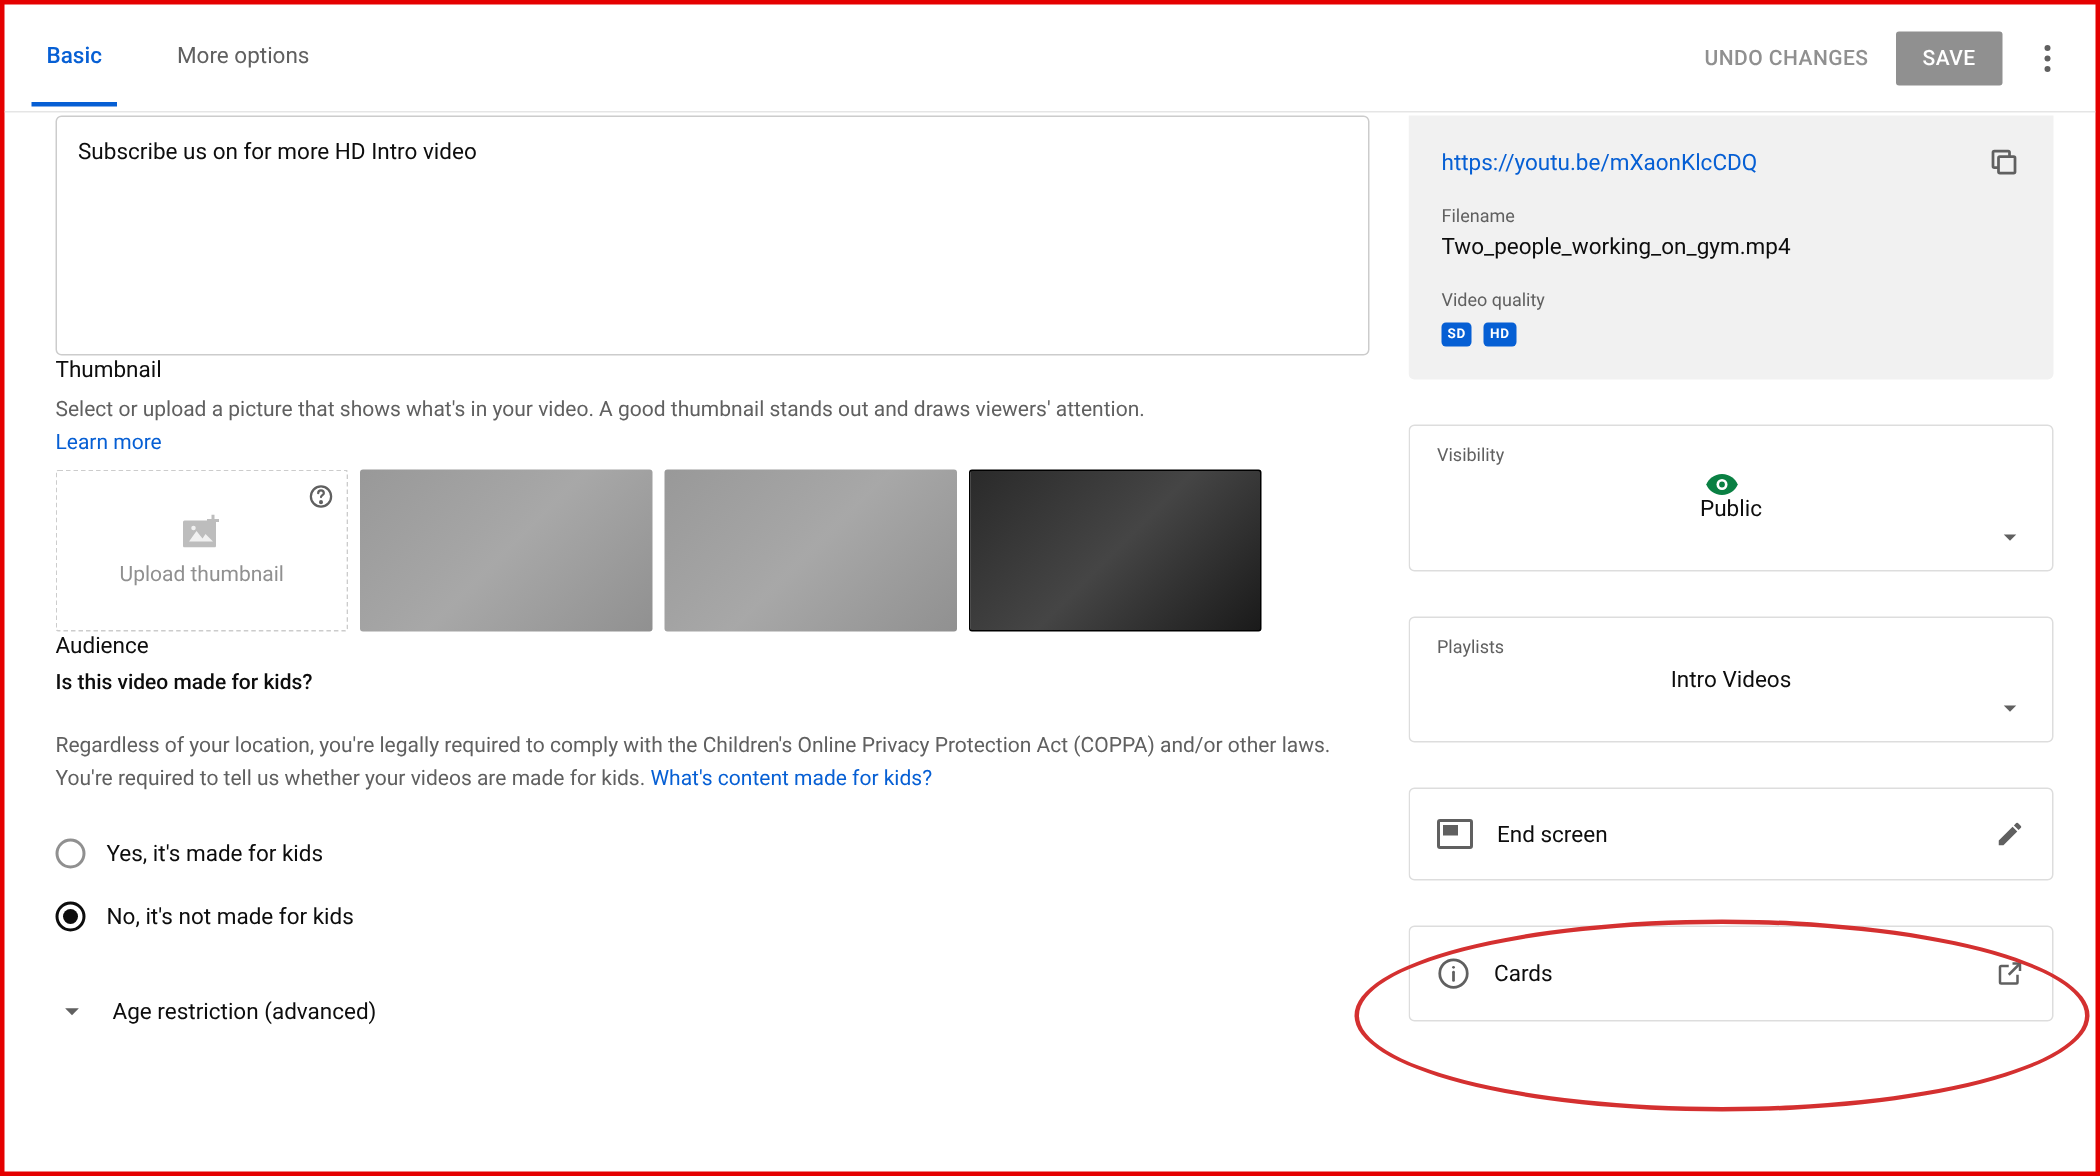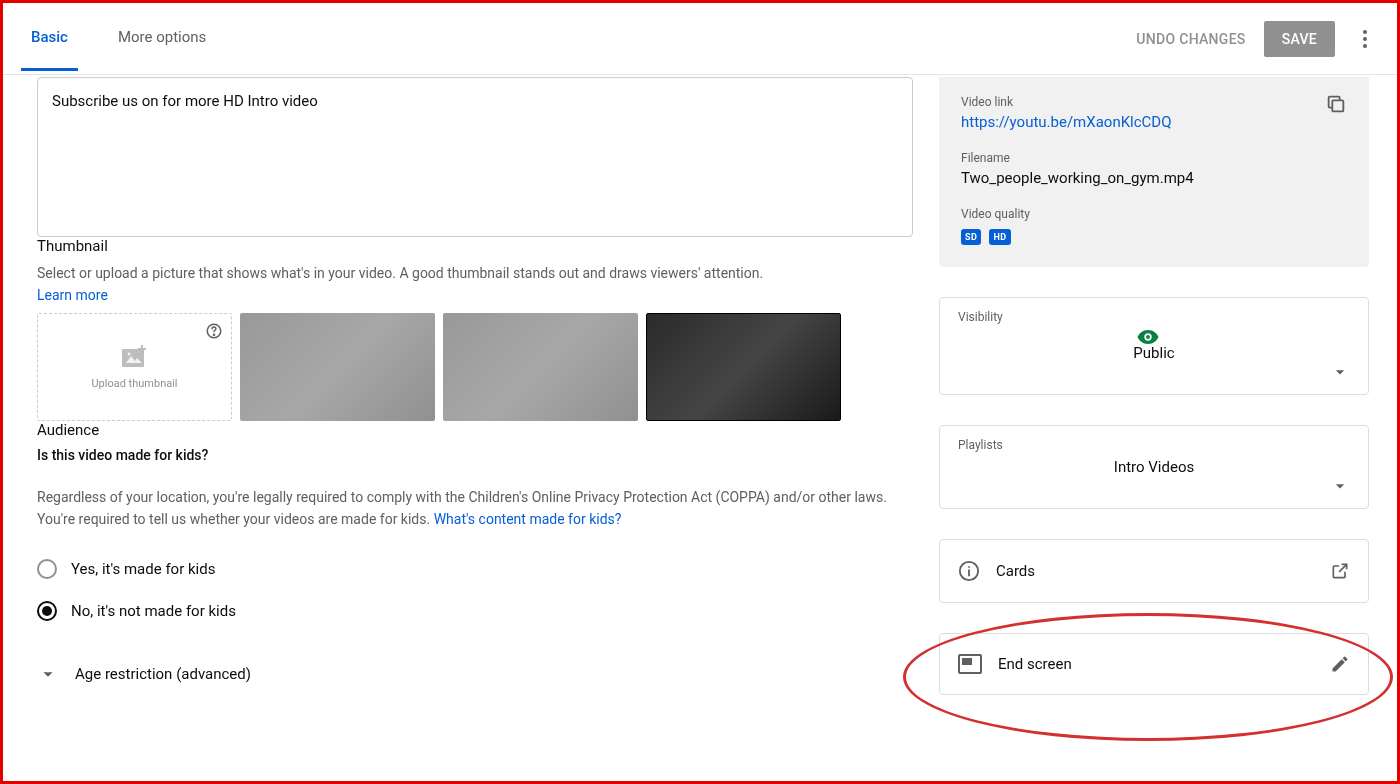--- a/index.html
+++ b/index.html
@@ -15,21 +15,21 @@
 .more-vert span { width: 4px; height: 4px; background: #606060; border-radius: 50%; }
 .content { display: flex; padding: 0; height: calc(100% - 72px); }
 .main { flex: 1; padding: 0 26px 0 34px; overflow-y: auto; }
 .side { width: 458px; padding: 0 28px 0 0; overflow-y: auto; }
 .desc-box { border: 1px solid #ccc; border-radius: 4px; padding: 14px; font-size: 15px; color: #0d0d0d; height: 160px; margin-top: 2px; }
 .sec-title { font-size: 15px; color: #0d0d0d; font-weight: 400; }
 .sec-desc { font-size: 14px; color: #606060; margin-top: 8px; line-height: 1.45; }
 .link { color: #065fd4; cursor: pointer; }
 .thumbs { display: flex; gap: 8px; margin-top: 10px; }
 .thumb { width: 195px; height: 108px; border-radius: 2px; }
-.thumb-upload { border: 1px dashed #ccc; display: flex; flex-direction: column; align-items: center; justify-content: center; gap: 10px; position: relative; color: #909090; font-size: 11px; cursor: pointer; }
+.thumb-upload { border: 1px dashed #ccc; display: flex; flex-direction: column; align-items: center; justify-content: center; gap: 10px; position: relative; color: #909090; font-size: 14px; cursor: pointer; }
 .thumb-upload .help { position: absolute; top: 8px; right: 8px; }
 .thumb-auto { background: linear-gradient(135deg, #3a3a3a, #575757, #2a2a2a); opacity: 0.52; cursor: pointer; }
 .thumb-selected { background: linear-gradient(135deg, #2a2a2a, #454545, #1a1a1a); border: 1px solid #000; cursor: pointer; }
 .aud-q { font-size: 14px; color: #0d0d0d; font-weight: 500; margin-top: 8px; }
 .aud-desc { font-size: 14px; color: #606060; margin-top: 24px; line-height: 1.55; }
 .radio-group { margin-top: 28px; }
 .radio-item { display: flex; align-items: center; gap: 14px; margin-bottom: 22px; cursor: pointer; }
 .radio-outer { width: 20px; height: 20px; border: 2px solid #909090; border-radius: 50%; display: flex; align-items: center; justify-content: center; }
 .radio-item.selected .radio-outer { border-color: #0d0d0d; }
 .radio-inner { width: 10px; height: 10px; background: #0d0d0d; border-radius: 50%; }
@@ -133,21 +133,20 @@
     </div>
   </div>
 
   <div class="side">
     <div class="info-card">
       <div class="info-row">
         <svg class="copy-icon" width="22" height="22" viewBox="0 0 24 24" fill="none" stroke="#606060" stroke-width="2">
             <rect x="8" y="8" width="12" height="12" rx="1"></rect>
             <path d="M16 8V5a1 1 0 00-1-1H5a1 1 0 00-1 1v10a1 1 0 001 1h3"></path>
           </svg>
-        <div class="info-label">Video link</div>
         <a class="info-link">https://youtu.be/mXaonKlcCDQ</a>
       </div>
       <div class="info-row">
         <div class="info-label">Filename</div>
         <div class="info-val">Two_people_working_on_gym.mp4</div>
       </div>
       <div class="info-row">
         <div class="info-label">Video quality</div>
         <div class="badges">
           <div class="badge">SD</div>
@@ -175,39 +174,39 @@
       <div class="side-card-label">Playlists</div>
       <div class="side-card-row">
         <div class="side-card-val">Intro Videos</div>
         <svg class="chev" width="20" height="20" viewBox="0 0 24 24" fill="#606060">
             <path d="M7 10l5 5 5-5z"></path>
           </svg>
       </div>
     </div>
 
     <div class="action-card">
+      <svg width="24" height="20" viewBox="0 0 24 20" fill="none" stroke="#606060" stroke-width="2">
+          <rect x="1" y="1" width="22" height="18" rx="1"></rect>
+          <rect x="4" y="4" width="10" height="7" fill="#606060" stroke="none"></rect>
+        </svg>
+      <div class="side-card-val">End screen</div>
+      <svg class="right-icon" width="20" height="20" viewBox="0 0 24 24" fill="#606060">
+          <path d="M3 17.25V21h3.75L17.81 9.94l-3.75-3.75L3 17.25zM20.71 7.04a1 1 0 000-1.41l-2.34-2.34a1 1 0 00-1.41 0l-1.83 1.83 3.75 3.75 1.83-1.83z"></path>
+        </svg>
+    </div>
+
+    <div class="action-card">
       <svg width="22" height="22" viewBox="0 0 24 24" fill="none" stroke="#606060" stroke-width="2">
           <circle cx="12" cy="12" r="10"></circle>
           <line x1="12" y1="11" x2="12" y2="17" stroke-linecap="round"></line>
           <circle cx="12" cy="7.5" r="1" fill="#606060" stroke="none"></circle>
         </svg>
       <div class="side-card-val">Cards</div>
       <svg class="right-icon" width="20" height="20" viewBox="0 0 24 24" fill="none" stroke="#606060" stroke-width="2">
           <path d="M18 13v6a1 1 0 01-1 1H5a1 1 0 01-1-1V7a1 1 0 011-1h6"></path>
           <path d="M14 4h6v6"></path>
           <path d="M20 4L11 13"></path>
         </svg>
     </div>
-
-    <div class="action-card">
-      <svg width="24" height="20" viewBox="0 0 24 20" fill="none" stroke="#606060" stroke-width="2">
-          <rect x="1" y="1" width="22" height="18" rx="1"></rect>
-          <rect x="4" y="4" width="10" height="7" fill="#606060" stroke="none"></rect>
-        </svg>
-      <div class="side-card-val">End screen</div>
-      <svg class="right-icon" width="20" height="20" viewBox="0 0 24 24" fill="#606060">
-          <path d="M3 17.25V21h3.75L17.81 9.94l-3.75-3.75L3 17.25zM20.71 7.04a1 1 0 000-1.41l-2.34-2.34a1 1 0 00-1.41 0l-1.83 1.83 3.75 3.75 1.83-1.83z"></path>
-        </svg>
-    </div>
   </div>
 </div>
 
 <div class="highlight-ellipse" style="left:900px; top:610px; width:490px; height:128px;"></div>
 
 </body></html>

